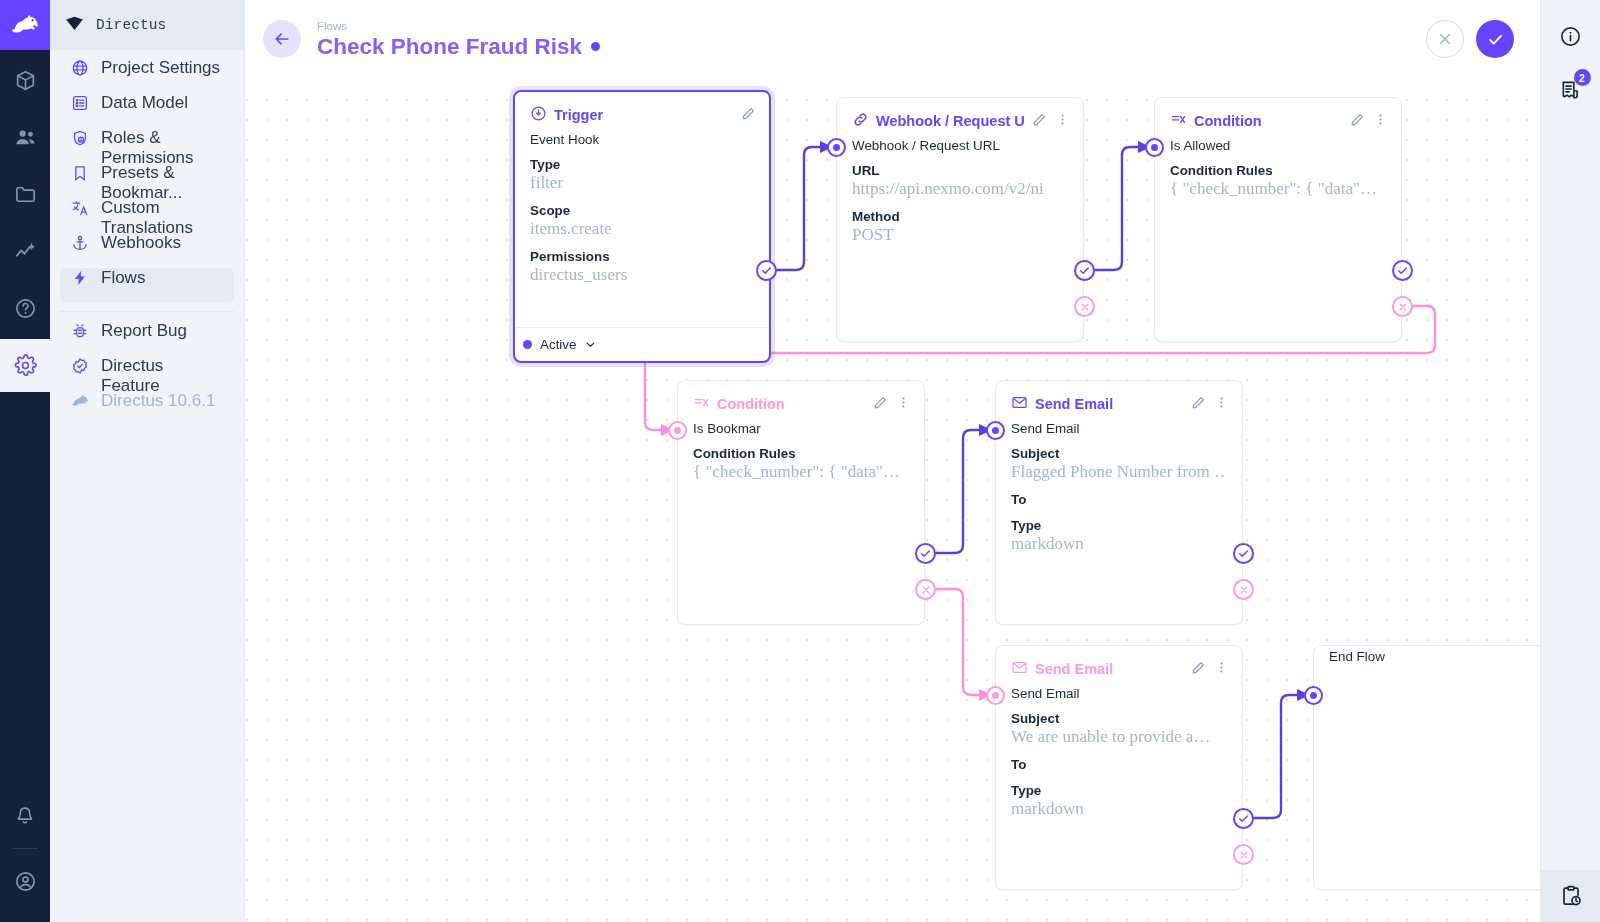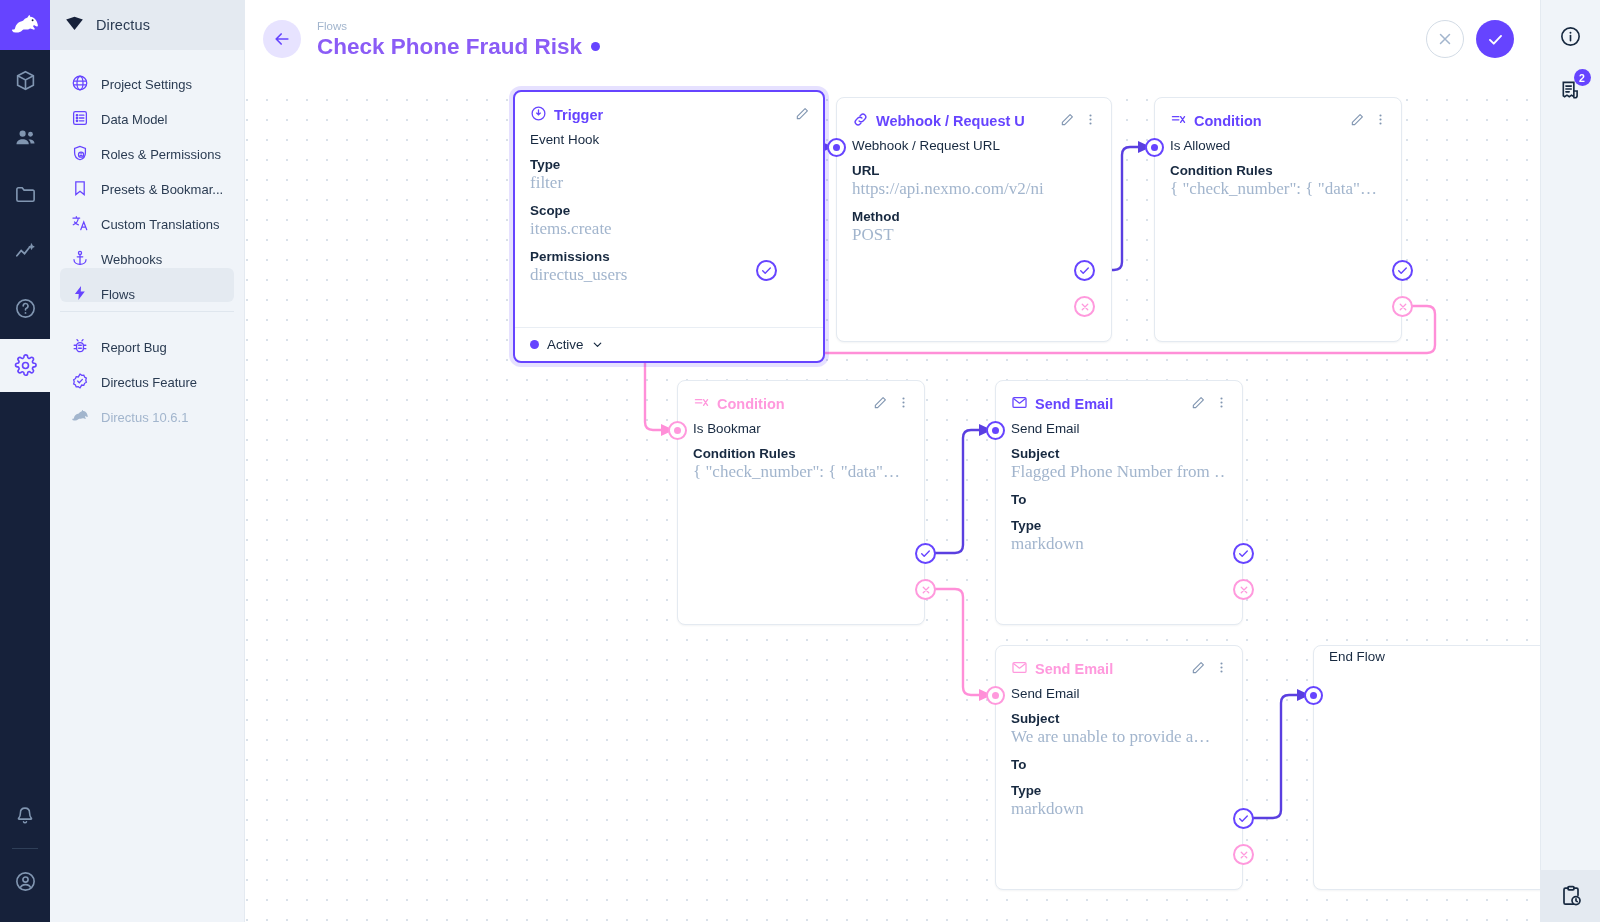--- a/index.html
+++ b/index.html
@@ -38,26 +38,26 @@
   .sidebar {
     width: 195px; height: 922px; flex: 0 0 195px;
     background: #f0f4f9;
     border-right: 1px solid #e4eaf1;
     display: flex; flex-direction: column;
   }
   .sidebar-head {
     height: 50px; display: flex; align-items: center; gap: 11px;
     padding: 0 14px; background: #e4eaf1;
   }
-  .sidebar-head .title { font-size: 14.5px; color: #2a3b52; letter-spacing: .1px; }
+  .sidebar-head .title { font-size: 14.5px; color: #2a3b52; letter-spacing: .1px; font-family: Liberation Mono, monospace; }
   .nav { padding: 8px 10px 0 10px; display: flex; flex-direction: column; gap: 1px; }
   .nav-item {
-    display: flex; align-items: flex-end; gap: 12px;
+    display: flex; align-items: flex-start; gap: 12px;
     height: 34px; padding: 0 10px; border-radius: 6px;
-    font-size: 13px; color: #2a3b52; cursor: pointer;
+    font-size: 17px; color: #2a3b52; cursor: pointer;
   }
   .nav-item .ic { width: 19px; height: 19px; display:flex; align-items:center; justify-content:center; color:#6644ff; flex:0 0 19px;}
   .nav-item.active { background: #e4eaf1; }
   .nav-sep { height: 1px; background: #dfe6ee; margin: 9px 10px; }
   .nav-item.muted { color: #a2b5cd; }
   .nav-item.muted .ic { color: #a2b5cd; }
 
   
   .main { position: relative; flex: 1; height: 922px; background: #ffffff; overflow: hidden; }
 
@@ -121,21 +121,21 @@
   .row-name { font-size: 13.4px; color: #172940; margin-bottom: 2px; }
   .fld-label { font-size: 13.4px; font-weight: bold; color: #172940; margin-top: 10px; }
   .fld-label:first-child { margin-top: 0; }
   .fld-val {
     font-family: Liberation Serif, serif;
     font-size: 17px; color: #a2b5cd;
     white-space: nowrap; overflow: hidden; text-overflow: clip;
     margin-top: 1px;
   }
   .panel-foot {
-    border-top: 1px solid #e9eef4; padding: 9px 15px;
+    border-top: 1px solid #e9eef4; padding: 9px 8px;
     display: flex; align-items: center; gap: 8px;
     font-size: 13.4px; color: #172940;
   }
   .status-dot { width: 9px; height: 9px; border-radius: 50%; background: #6644ff; }
 
   
   .handle {
     position: absolute; z-index: 5; border-radius: 50%;
     display: flex; align-items: center; justify-content: center;
     background: #fff; border: 2px solid #6644ff;
@@ -396,21 +396,21 @@
       <path d="M690 553 H 710 Q 718 553 718 545 V 438 Q 718 430 726 430 H 736" fill="none" stroke="#5a3fe0" stroke-width="2.4"></path>
       <polygon points="734,424 747,430 734,436" fill="#5a3fe0"></polygon>
 
       <path d="M690 589 H 710 Q 718 589 718 597 V 687 Q 718 695 726 695 H 736" fill="none" stroke="#ff8fd8" stroke-width="2.4"></path>
       <polygon points="734,689 747,695 734,701" fill="#ff8fd8"></polygon>
 
       <path d="M1008 818 H 1028 Q 1036 818 1036 810 V 703 Q 1036 695 1044 695 H 1054" fill="none" stroke="#5a3fe0" stroke-width="2.4"></path>
       <polygon points="1052,689 1065,695 1052,701" fill="#5a3fe0"></polygon>
     </svg>
 
-    <div class="panel trigger" style="left:268px; top:90px; width:312px;">
+    <div class="panel trigger" style="left:268px; top:90px; width:258px;">
       <div class="panel-head">
         <span>
           <svg width="17" height="17" viewBox="0 0 24 24" fill="none" stroke="currentColor" stroke-width="1.8">
               <circle cx="12" cy="12" r="9"></circle>
               <path d="M12 7v7M12 14l-2.6-2.6M12 14l2.6-2.6" stroke-linecap="round"></path>
             </svg>
         </span>
         <span class="htitle">Trigger</span>
         <span class="hicons">
           <span>
@@ -438,21 +438,21 @@
             </svg>
         </span>
       </div>
     </div>
     <div class="handle res" style="left:511px; top:260px;">
       <svg width="13" height="13" viewBox="0 0 24 24" fill="none" stroke="currentColor" stroke-width="2.6" stroke-linecap="round" stroke-linejoin="round">
           <path d="M5 12.6l4.6 4.6L19 7.6"></path>
         </svg>
     </div>
 
-    <div class="panel" style="left:591px; top:97px; width:276px; height:245px;">
+    <div class="panel" style="left:591px; top:97px; width:248px; height:245px;">
       <div class="panel-head">
         <span>
           <svg width="17" height="17" viewBox="0 0 24 24" fill="none" stroke="currentColor" stroke-width="1.9" stroke-linecap="round">
               <path d="M10 14a4 4 0 0 0 5.7 0l2.6-2.6a4 4 0 0 0-5.7-5.7l-1.3 1.3"></path>
               <path d="M14 10a4 4 0 0 0-5.7 0l-2.6 2.6a4 4 0 1 0 5.7 5.7l1.3-1.3"></path>
             </svg>
         </span>
         <span class="htitle">Webhook / Request U</span>
         <span class="hicons">
           <span>

